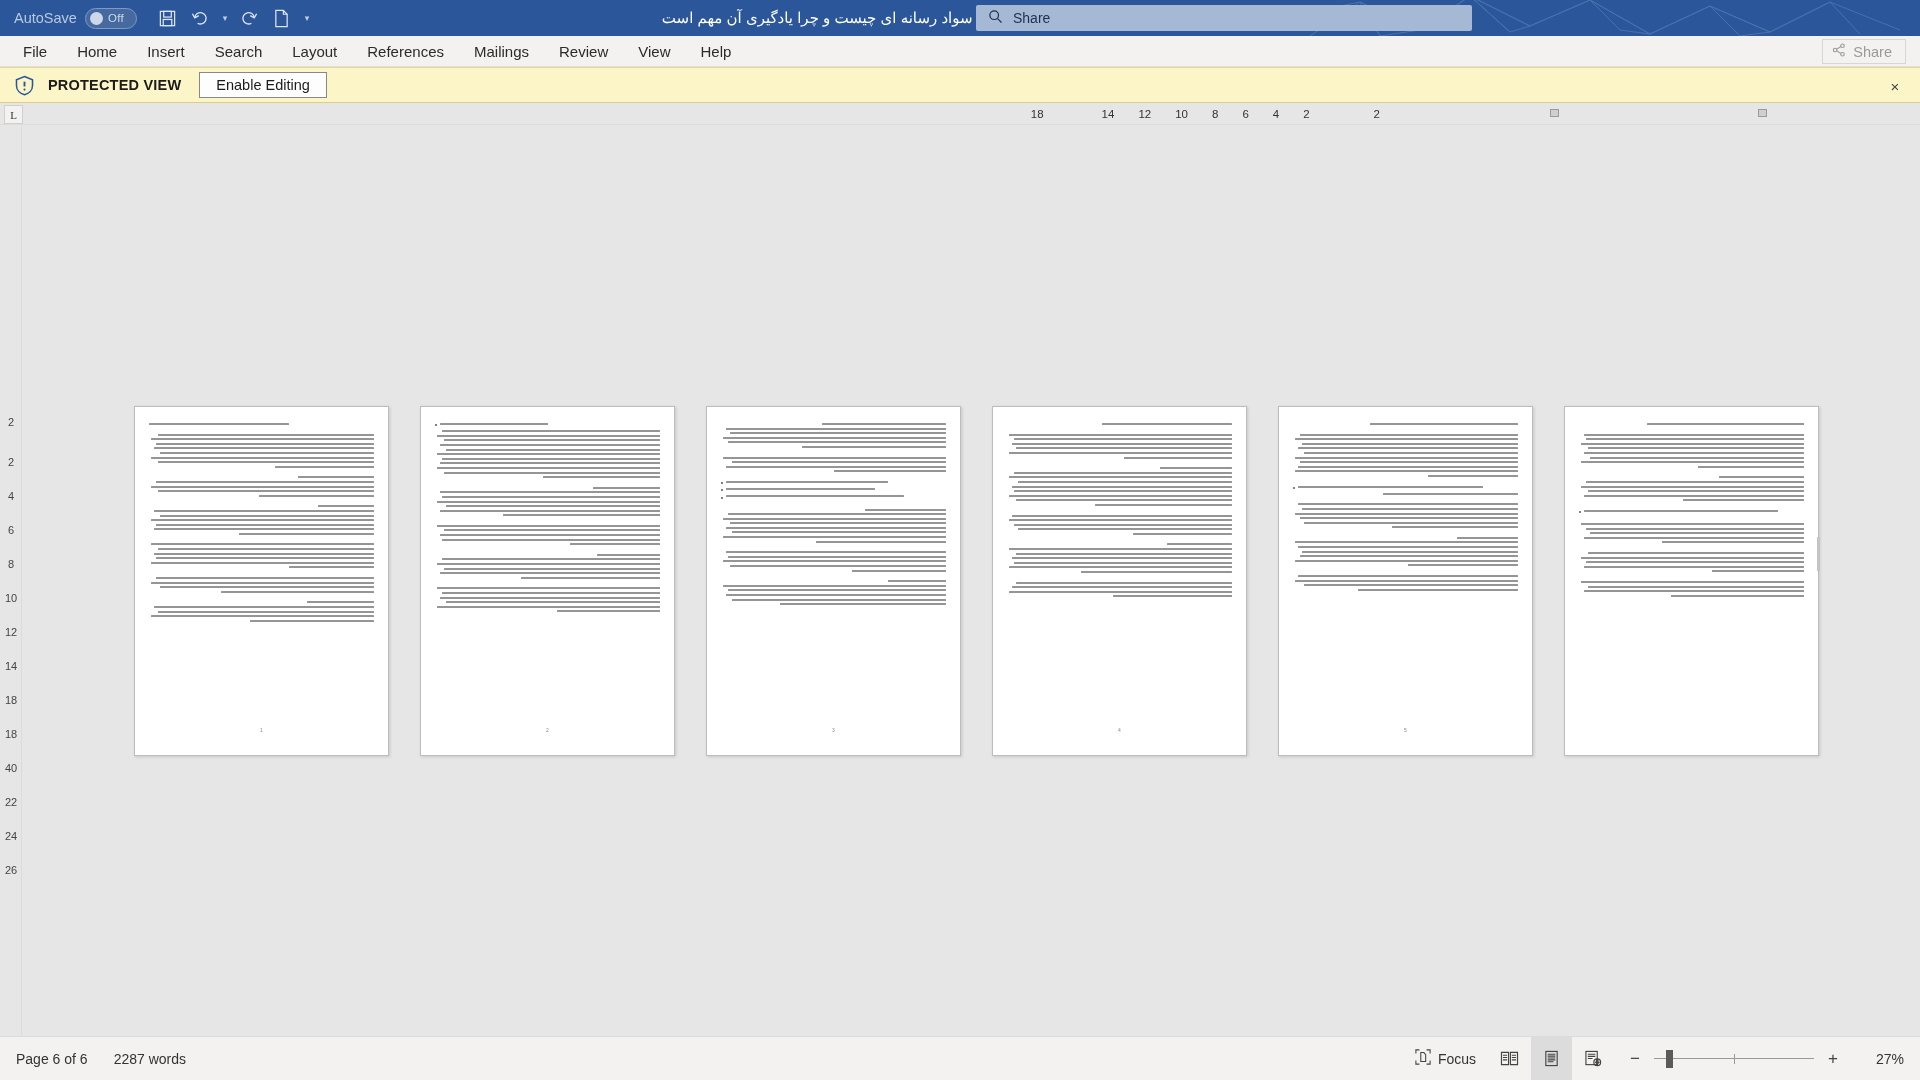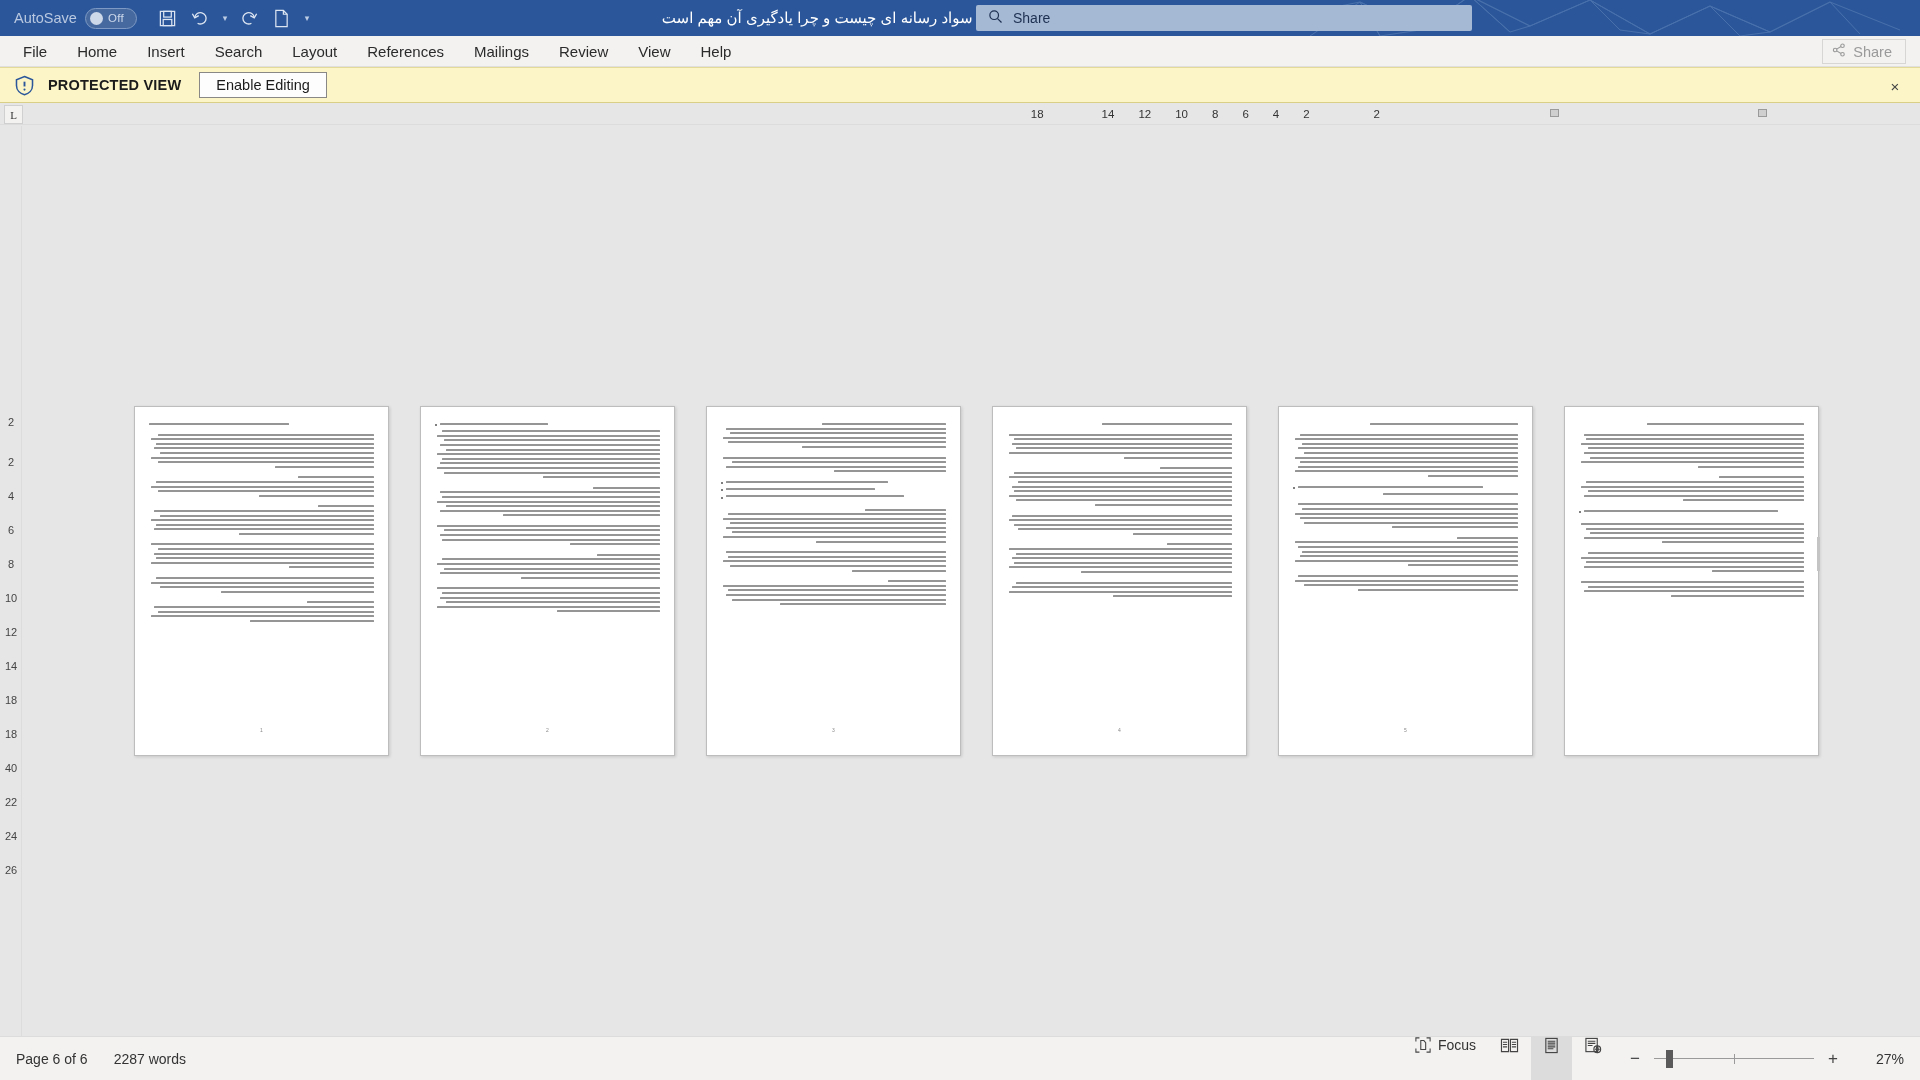--- a/index.html
+++ b/index.html
@@ -197,21 +197,21 @@
     height: 44px; background: #f3f2f1;
     border-top: 1px solid #dcdcdc;
     display: flex; align-items: center;
     font-size: 14px; color: #333;
   }
   .sb-left { display: flex; align-items: center; gap: 26px; margin-left: 16px; }
   .sb-right {
     margin-left: auto; display: flex; align-items: center;
     gap: 0; margin-right: 16px;
   }
-  .sb-item { display: flex; gap: 7px; padding: 0 12px; height: 44px; }
+  .sb-item { display: flex; align-items: center; gap: 7px; padding: 0 12px; height: 44px; }
   .sb-item.active { background: #dcdcdc; }
   .zoom-wrap { display: flex; align-items: center; gap: 12px; padding-left: 14px; }
   .zoom-sign { font-size: 17px; color: #444; width: 14px; text-align: center; }
   .slider {
     width: 160px; height: 44px; position: relative;
     display: flex; align-items: center;
   }
   .slider .track { width: 100%; height: 1px; background: #9a9a9a; }
   .slider .mid {
     position: absolute; left: 50%; top: 17px;

